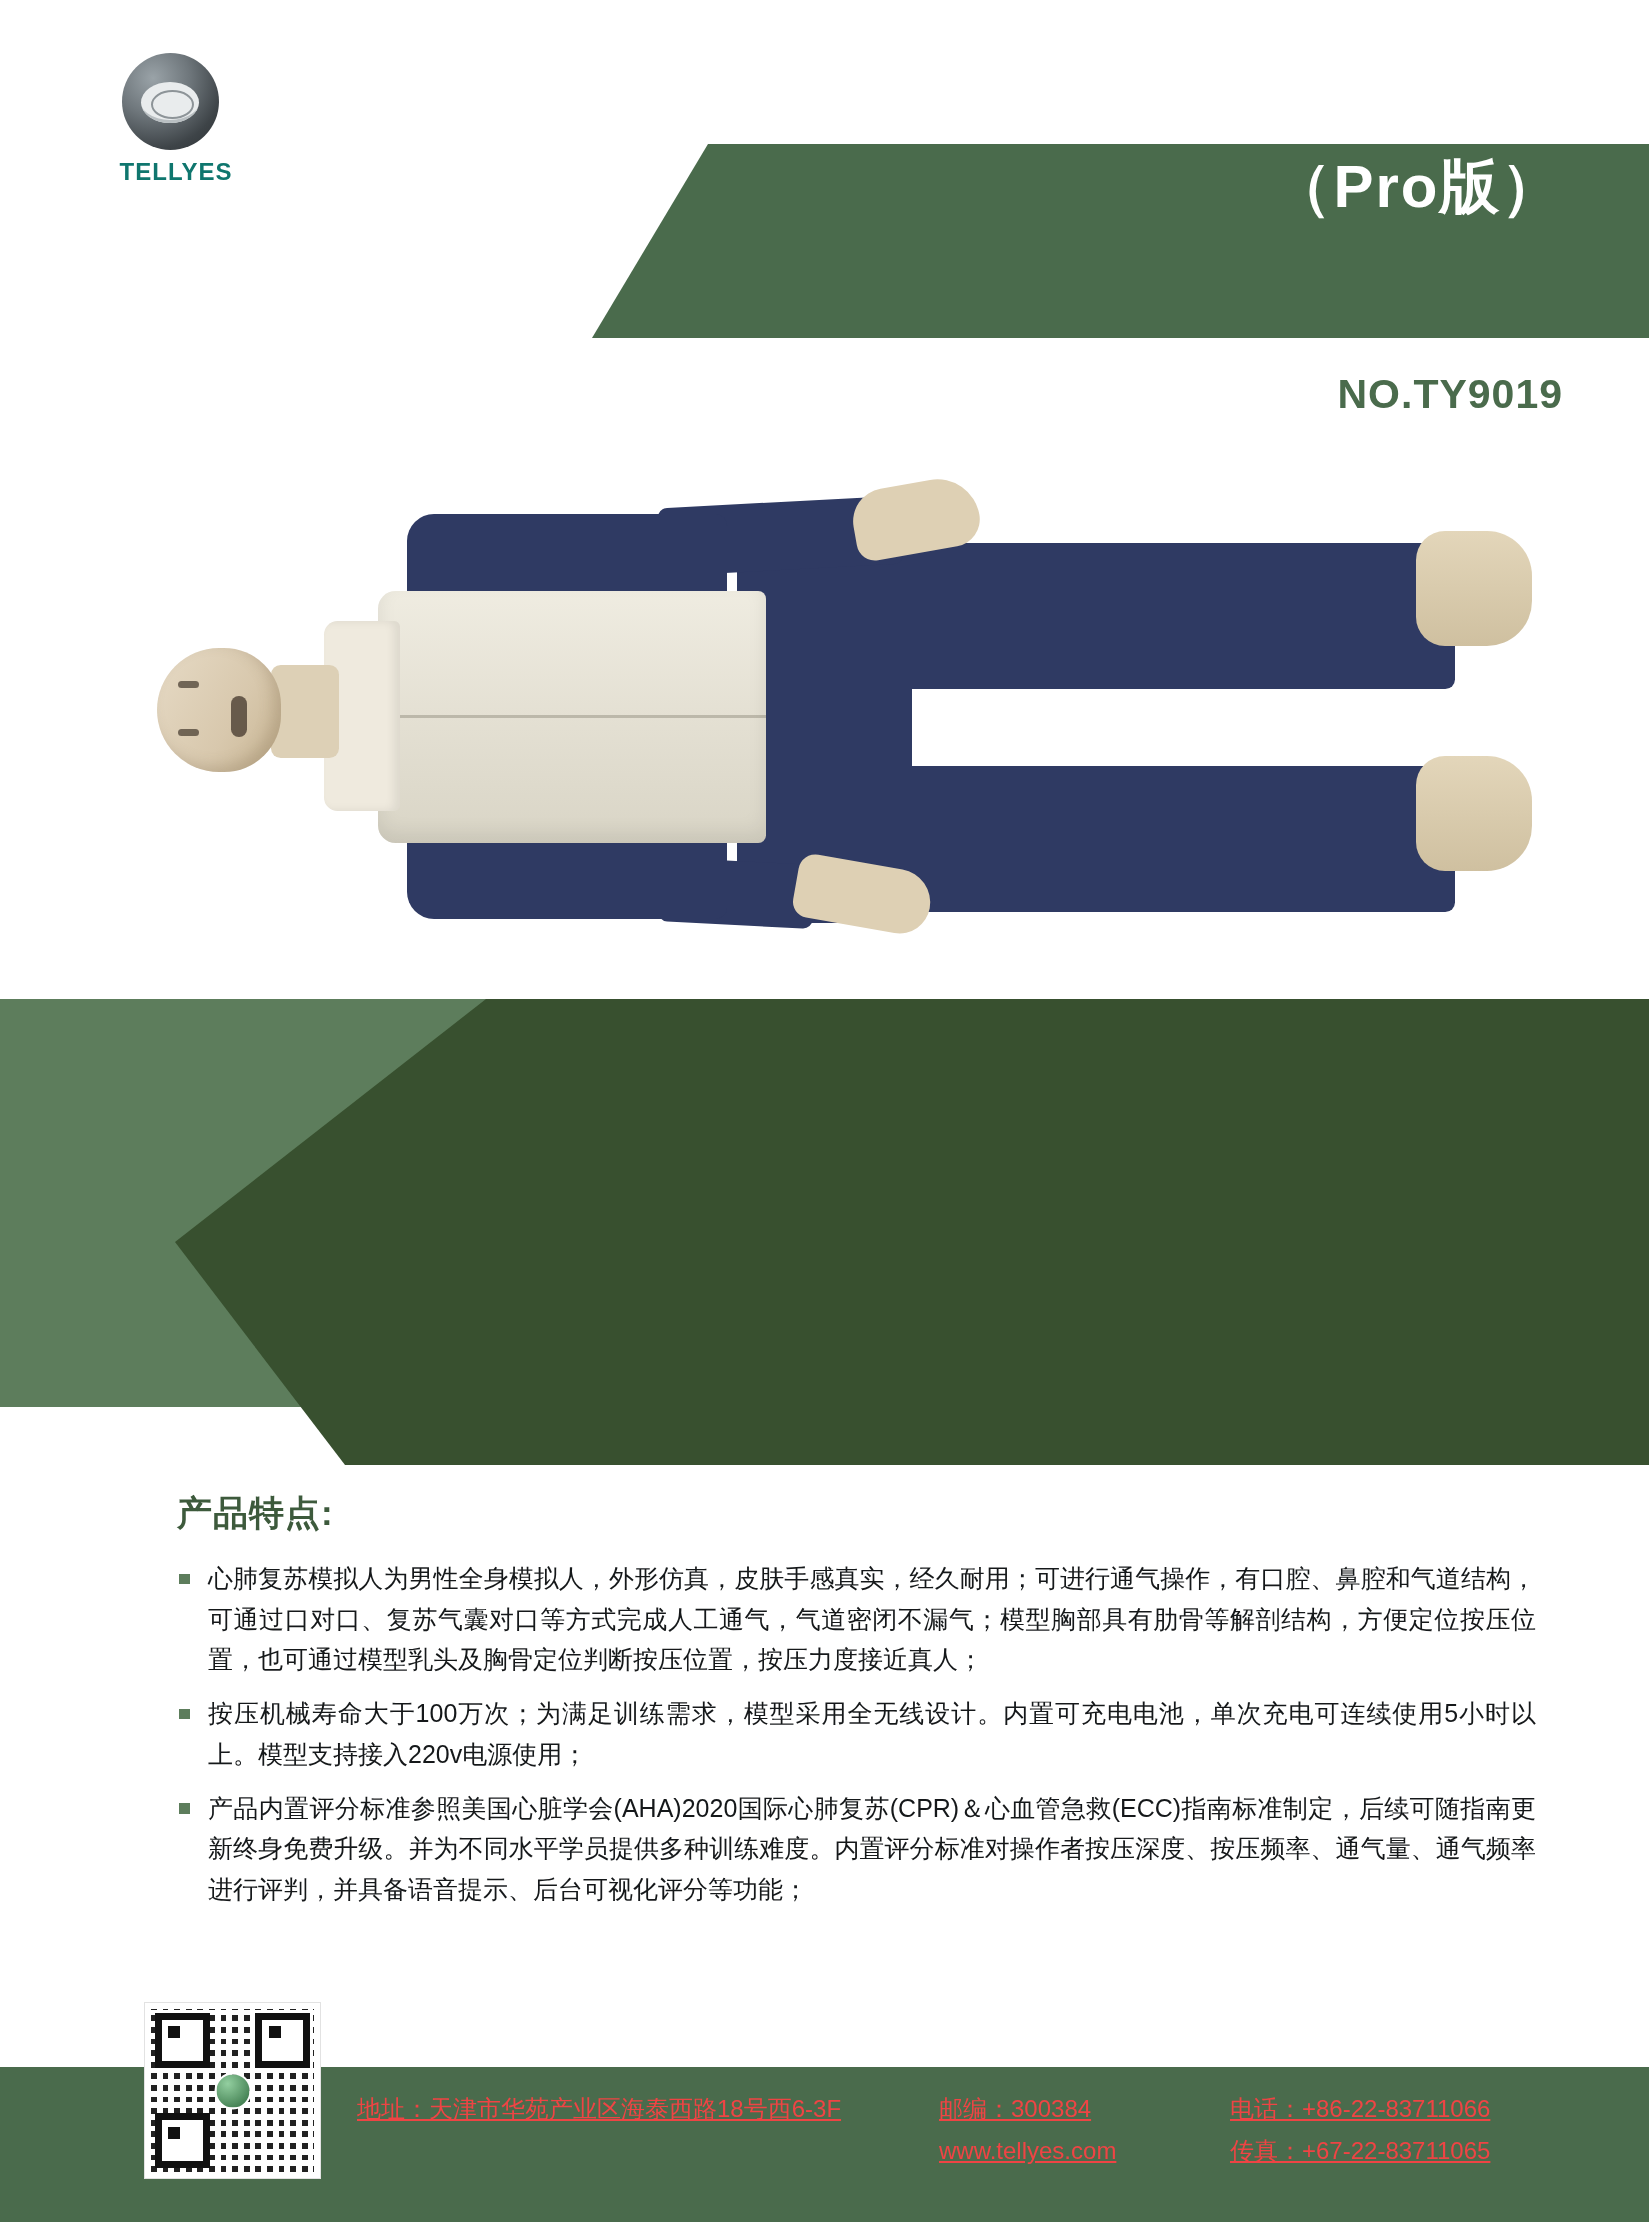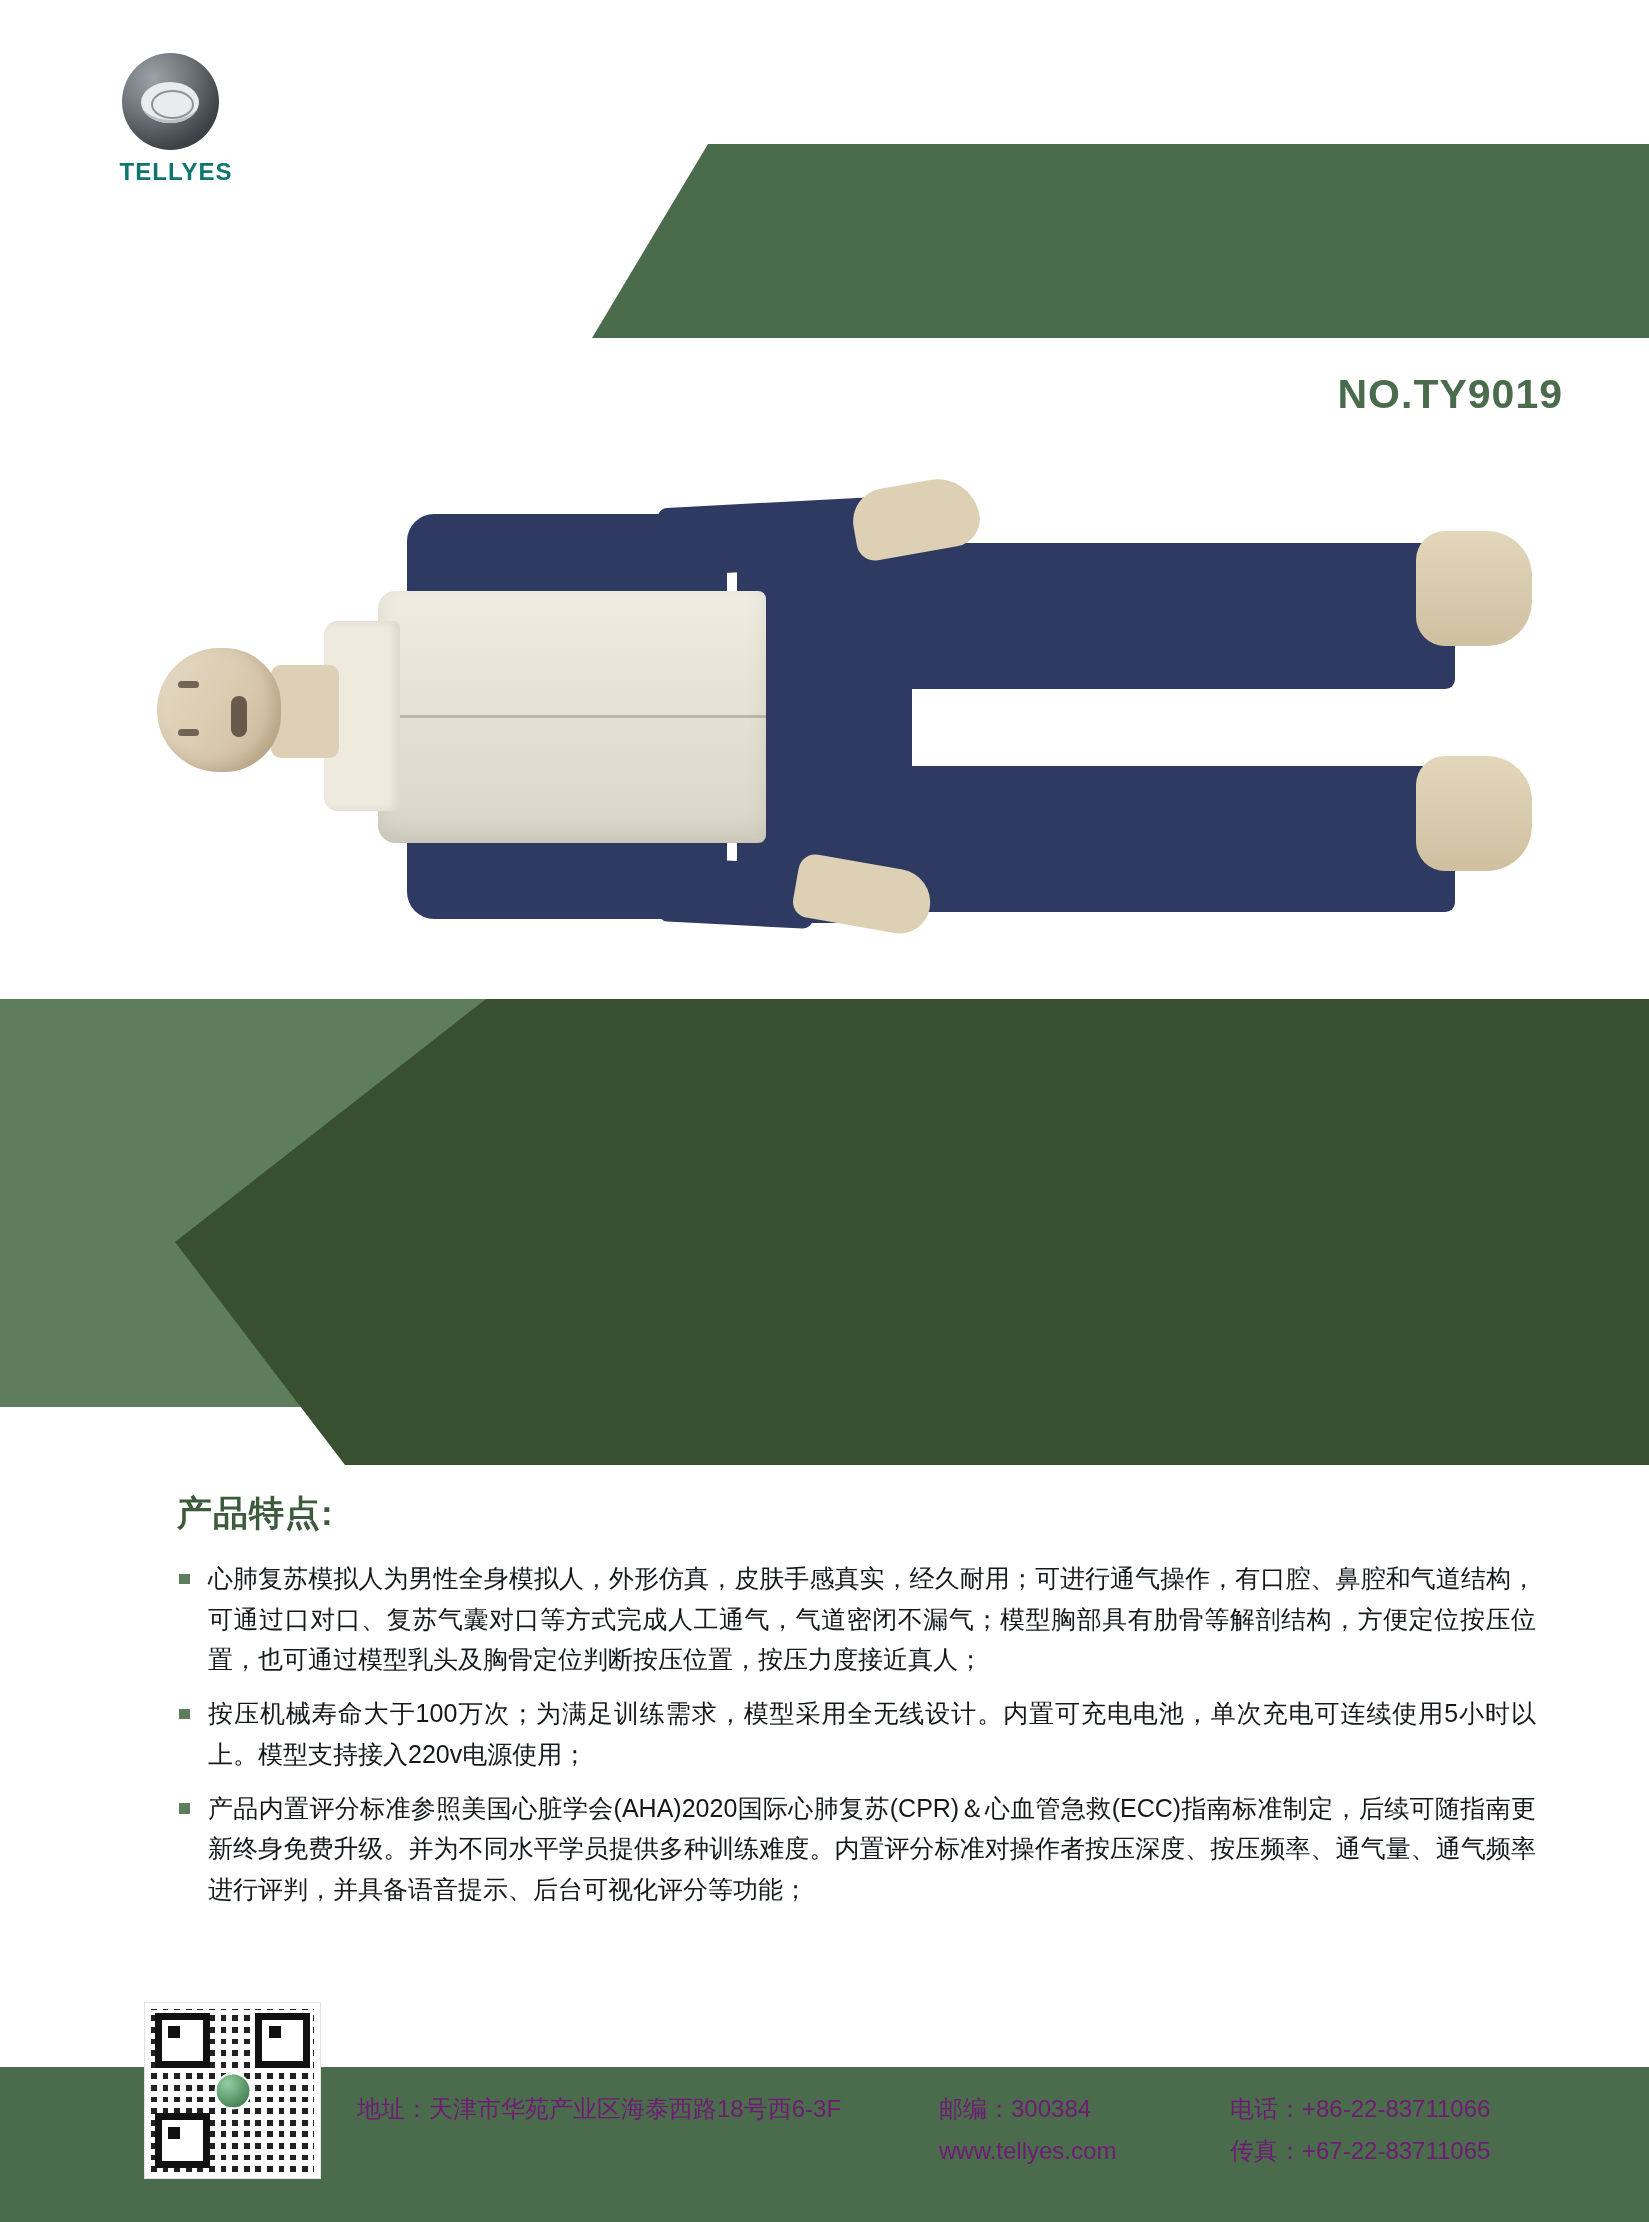--- a/index.html
+++ b/index.html
@@ -431,43 +431,45 @@
     border-radius: 50%;
     background: radial-gradient(circle at 34% 28%, #93cfa0, #2e6b3e);
     border: 2.9px solid #fff;
   }
   .footer-cols {
     position: absolute;
     left: 357px;
     top: 2088px;
     width: 1203px;
     display: flex;
-    color: #701a75;
+    color: #ef4444;
     font-size: 24px;
     line-height: 1.75;
+    text-decoration: underline;
   }
   .fcol { margin-right: 0; }
   .fcol.c1 { width: 582px; }
   .fcol.c2 { width: 291px; }
   .fcol.c3 { width: 330px; }
 </style>
 </head>
 <body>
 
 <div class="header">
 
   <div class="logo-block">
     <div class="logo-mark">
       <div class="logo-sphere"></div>
       <div class="logo-word">TELLYES</div>
     </div>
   </div>
 
   <div class="title-banner"></div>
   <div class="title-text">
+    <div>（Pro版）</div>
   </div>
   <div class="model-no">NO.TY9019</div>
 </div>
 
 <div class="photo">
   <div class="manikin">
     <div class="mk-leg top"></div>
     <div class="mk-leg bot"></div>
     <div class="mk-foot top"></div>
     <div class="mk-foot bot"></div>

